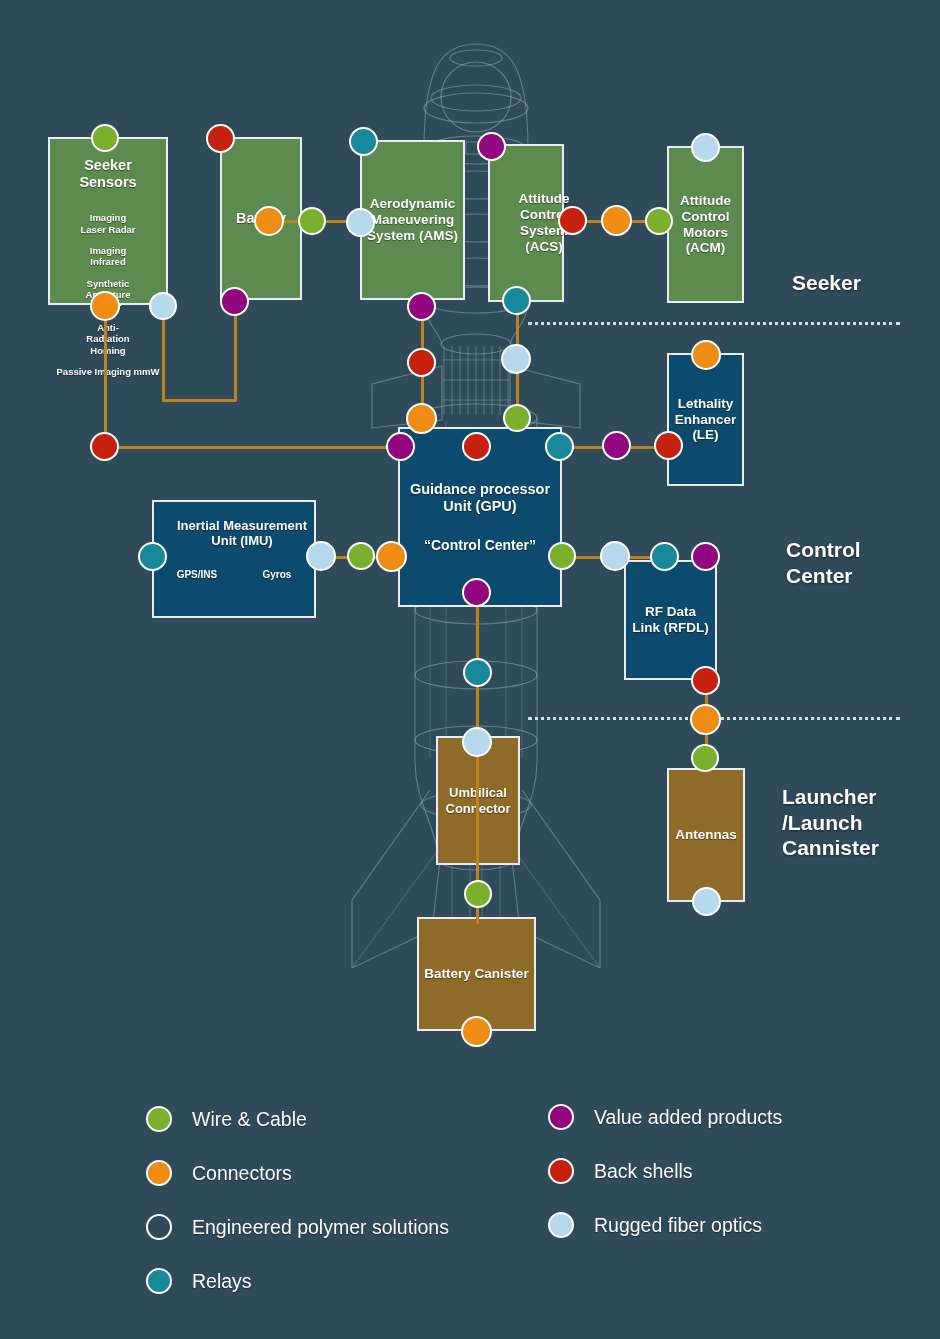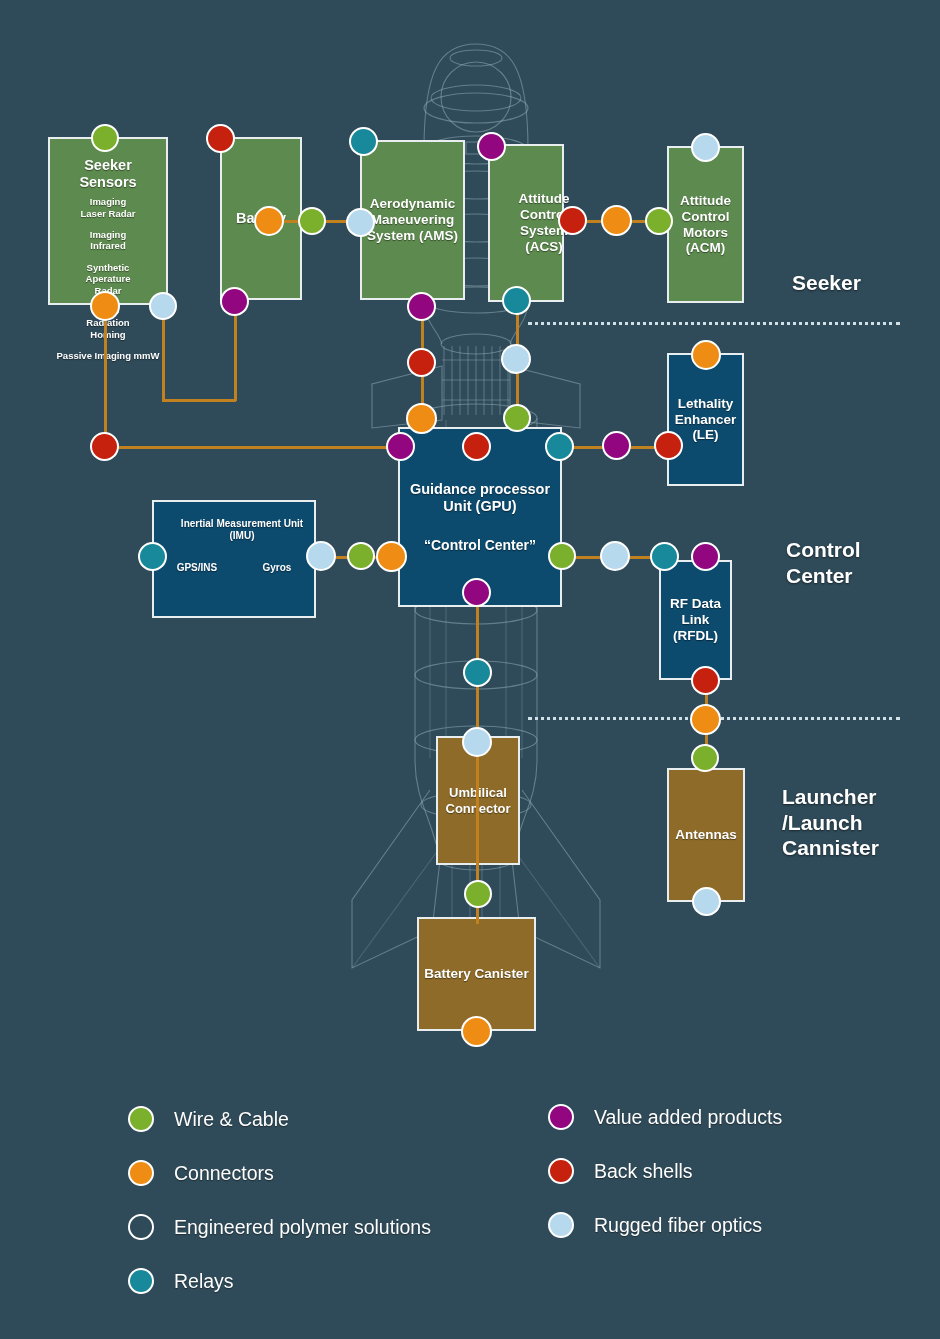--- a/index.html
+++ b/index.html
@@ -69,21 +69,21 @@
     border:2px solid #ffffff;box-sizing:border-box;
     margin-right:20px;flex:none;
   }
   .legend-label{
     color:#ffffff;font-size:19.5px;
     text-shadow:0 1px 1px rgba(0,0,0,.4);
     white-space:nowrap;
   }
   .sub-grid{
     display:flex;flex-wrap:wrap;justify-content:center;
-    width:100%;margin-top:0;
+    width:100%;margin-top:16px;
   }
   .sub-item{width:50%;font-size:9.5px;font-weight:bold;line-height:1.2;padding:5px 2px;}
   .sub-item.full{width:100%;}
 </style>
 </head>
 <body>
 
 <div id="stage">
 
   <svg class="missile-art" viewBox="0 0 940 1339" xmlns="http://www.w3.org/2000/svg">
@@ -220,28 +220,28 @@
   <div class="box teal" style="left:667px;top:353px;width:77px;height:133px;">
     <div class="title" style="font-size:13.5px;">Lethality Enhancer (LE)</div>
   </div>
 
   <div class="box teal" style="left:398px;top:427px;width:164px;height:180px;justify-content:center;">
     <div class="title" style="font-size:14.5px;">Guidance processor Unit (GPU)</div>
     <div class="title" style="font-size:14px;margin-top:22px;">“Control Center”</div>
   </div>
 
   <div class="box teal" style="left:152px;top:500px;width:164px;height:118px;justify-content:flex-start;padding-top:16px;">
-    <div class="title" style="font-size:10px;padding-left:20px;">Inertial Measurement Unit (IMU)</div>
+    <div class="title" style="font-size:13px;padding-left:20px;">Inertial Measurement Unit (IMU)</div>
     <div style="display:flex;width:100%;justify-content:space-around;margin-top:20px;font-size:10px;">
       <span>GPS/INS</span>
       <span>Gyros</span>
     </div>
   </div>
 
-  <div class="box teal" style="left:659px;top:560px;width:73px;height:120px;">
+  <div class="box teal" style="left:624px;top:560px;width:93px;height:120px;">
     <div class="title" style="font-size:13.5px;">RF Data Link (RFDL)</div>
   </div>
 
   <div class="box brown" style="left:436px;top:736px;width:84px;height:129px;">
     <div class="title" style="font-size:13px;">Umbilical Connector</div>
   </div>
 
   <div class="box brown" style="left:417px;top:917px;width:119px;height:114px;">
     <div class="title" style="font-size:13.5px;">Battery Canister</div>
   </div>
@@ -303,21 +303,21 @@
 
   <div class="node n-lblue" style="left:692px;top:887px;width:29px;height:29px;"></div>
 
   <div class="node n-teal" style="left:463px;top:658px;width:29px;height:29px;"></div>
   <div class="node n-lblue" style="left:462px;top:727px;width:30px;height:30px;"></div>
   <div class="node n-green" style="left:464px;top:880px;width:28px;height:28px;"></div>
 
   <div class="node n-orange" style="left:461px;top:1016px;width:31px;height:31px;"></div>
 
   <div class="legend">
-    <div class="legend-col" style="left:128px;top:18px;">
+    <div class="legend-col" style="left:146px;top:18px;">
       <div class="legend-row">
         <span class="legend-dot" style="background:#7ab02c;"></span>
         <span class="legend-label">Wire &amp; Cable</span>
       </div>
       <div class="legend-row">
         <span class="legend-dot" style="background:#ef8c14;"></span>
         <span class="legend-label">Connectors</span>
       </div>
       <div class="legend-row">
         <span class="legend-dot" style="background:transparent;"></span>

